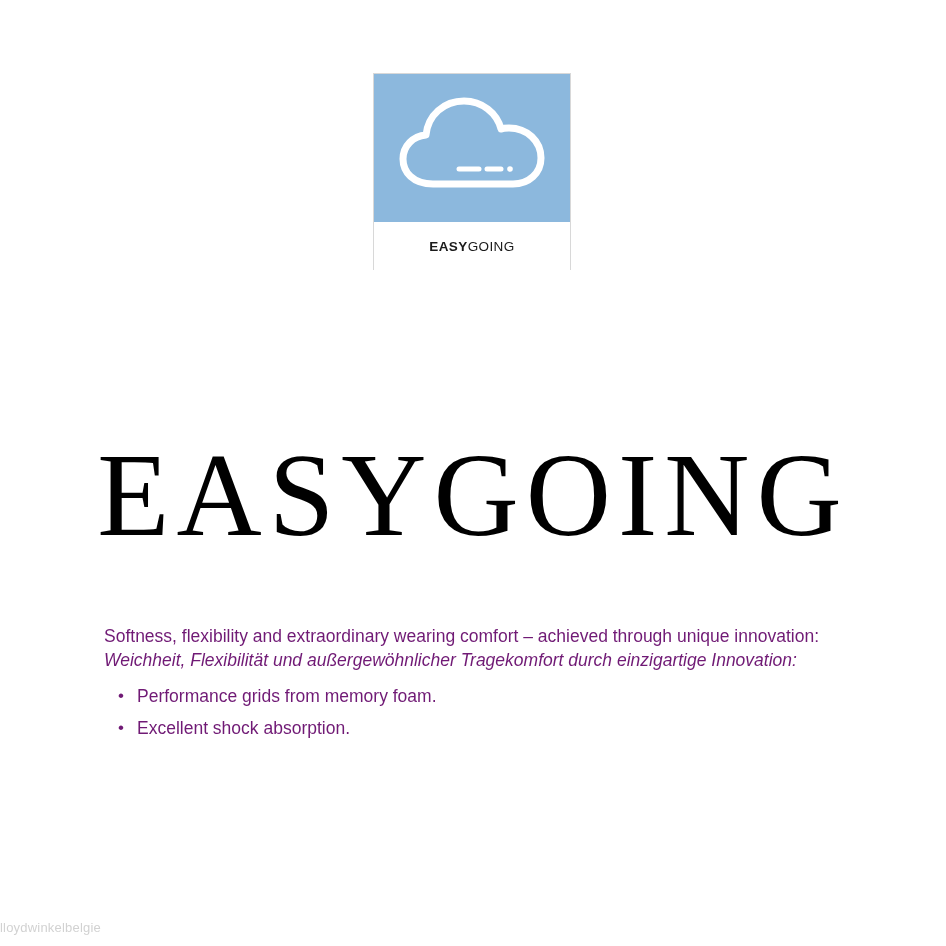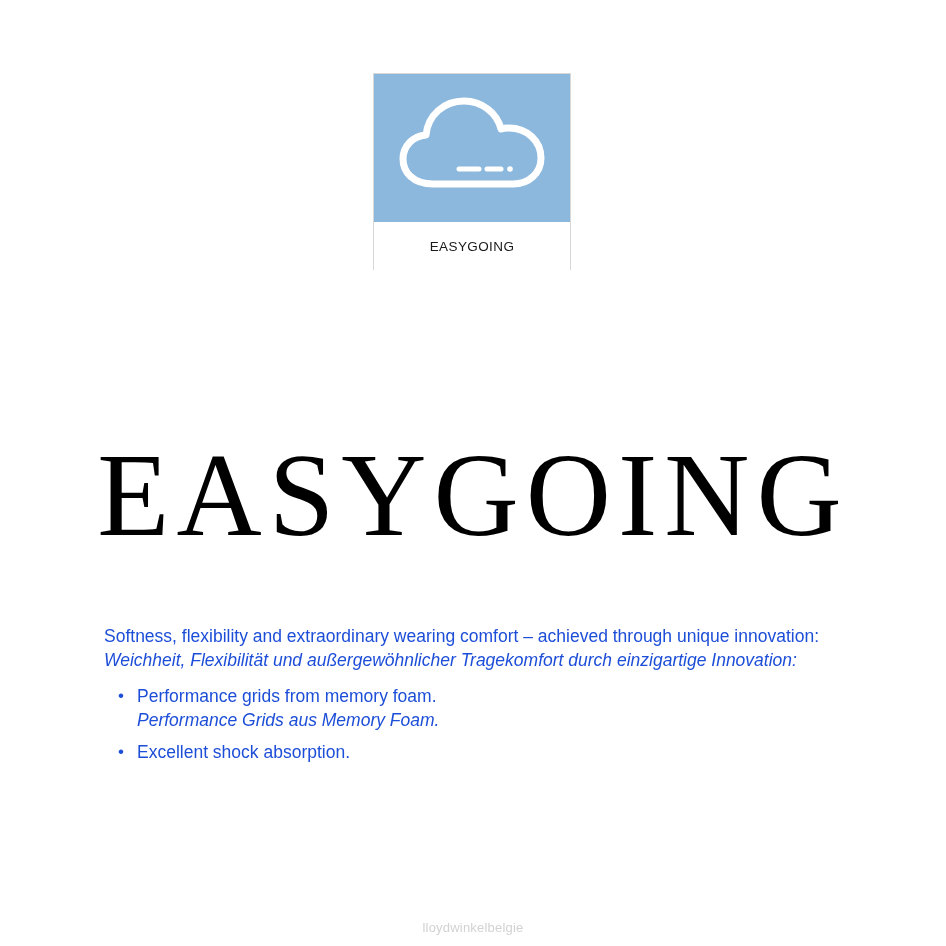--- a/index.html
+++ b/index.html
@@ -43,21 +43,21 @@
     align-items: center;
     justify-content: center;
     background: #ffffff;
   }
   .badge-label {
     font-size: 13.5px;
     letter-spacing: 0.4px;
     color: #1a1a1a;
   }
   .badge-label .bold {
-    font-weight: normal;
+    font-weight: bold;
   }
   .badge-label .light {
     font-weight: normal;
   }
 
   
   .title {
     position: absolute;
     left: 0;
     top: 355px;
@@ -73,21 +73,21 @@
   }
 
   
   .copy {
     position: absolute;
     left: 104px;
     top: 624px;
     width: 740px;
     font-size: 17.5px;
     line-height: 24px;
-    color: #1d4ed8;
+    color: #701a75;
   }
   .intro {
     margin: 0 0 6px 0;
   }
   .intro .de {
     font-style: italic;
   }
   ul.bullets {
     list-style: none;
     margin: 12px;
@@ -110,21 +110,21 @@
     font-style: italic;
     display: block;
   }
 
   
   .watermark {
     position: absolute;
     left: 0;
     top: 920px;
     width: 946px;
-    text-align: center;
+    text-align: left;
     font-size: 13px;
     color: #d2d2d2;
     letter-spacing: 0.2px;
   }
 </style>
 </head>
 <body>
 
 <div class="badge">
   <div class="badge-top">
@@ -147,21 +147,20 @@
 <h1 class="title">EASYGOING</h1>
 
 <div class="copy">
   <p class="intro">
     <span>Softness, flexibility and extraordinary wearing comfort – achieved through unique innovation:</span>
     <span class="de">Weichheit, Flexibilität und außergewöhnlicher Tragekomfort durch einzigartige Innovation:</span>
   </p>
   <ul class="bullets">
     <li>
       <span>Performance grids from memory foam.</span>
-      <span class="de-line">Performance Grids aus Memory Foam.</span>
     </li>
     <li>
       <span>Excellent shock absorption.</span>
     </li>
   </ul>
 </div>
 
 <div class="watermark">lloydwinkelbelgie</div>
 
 </body></html>

